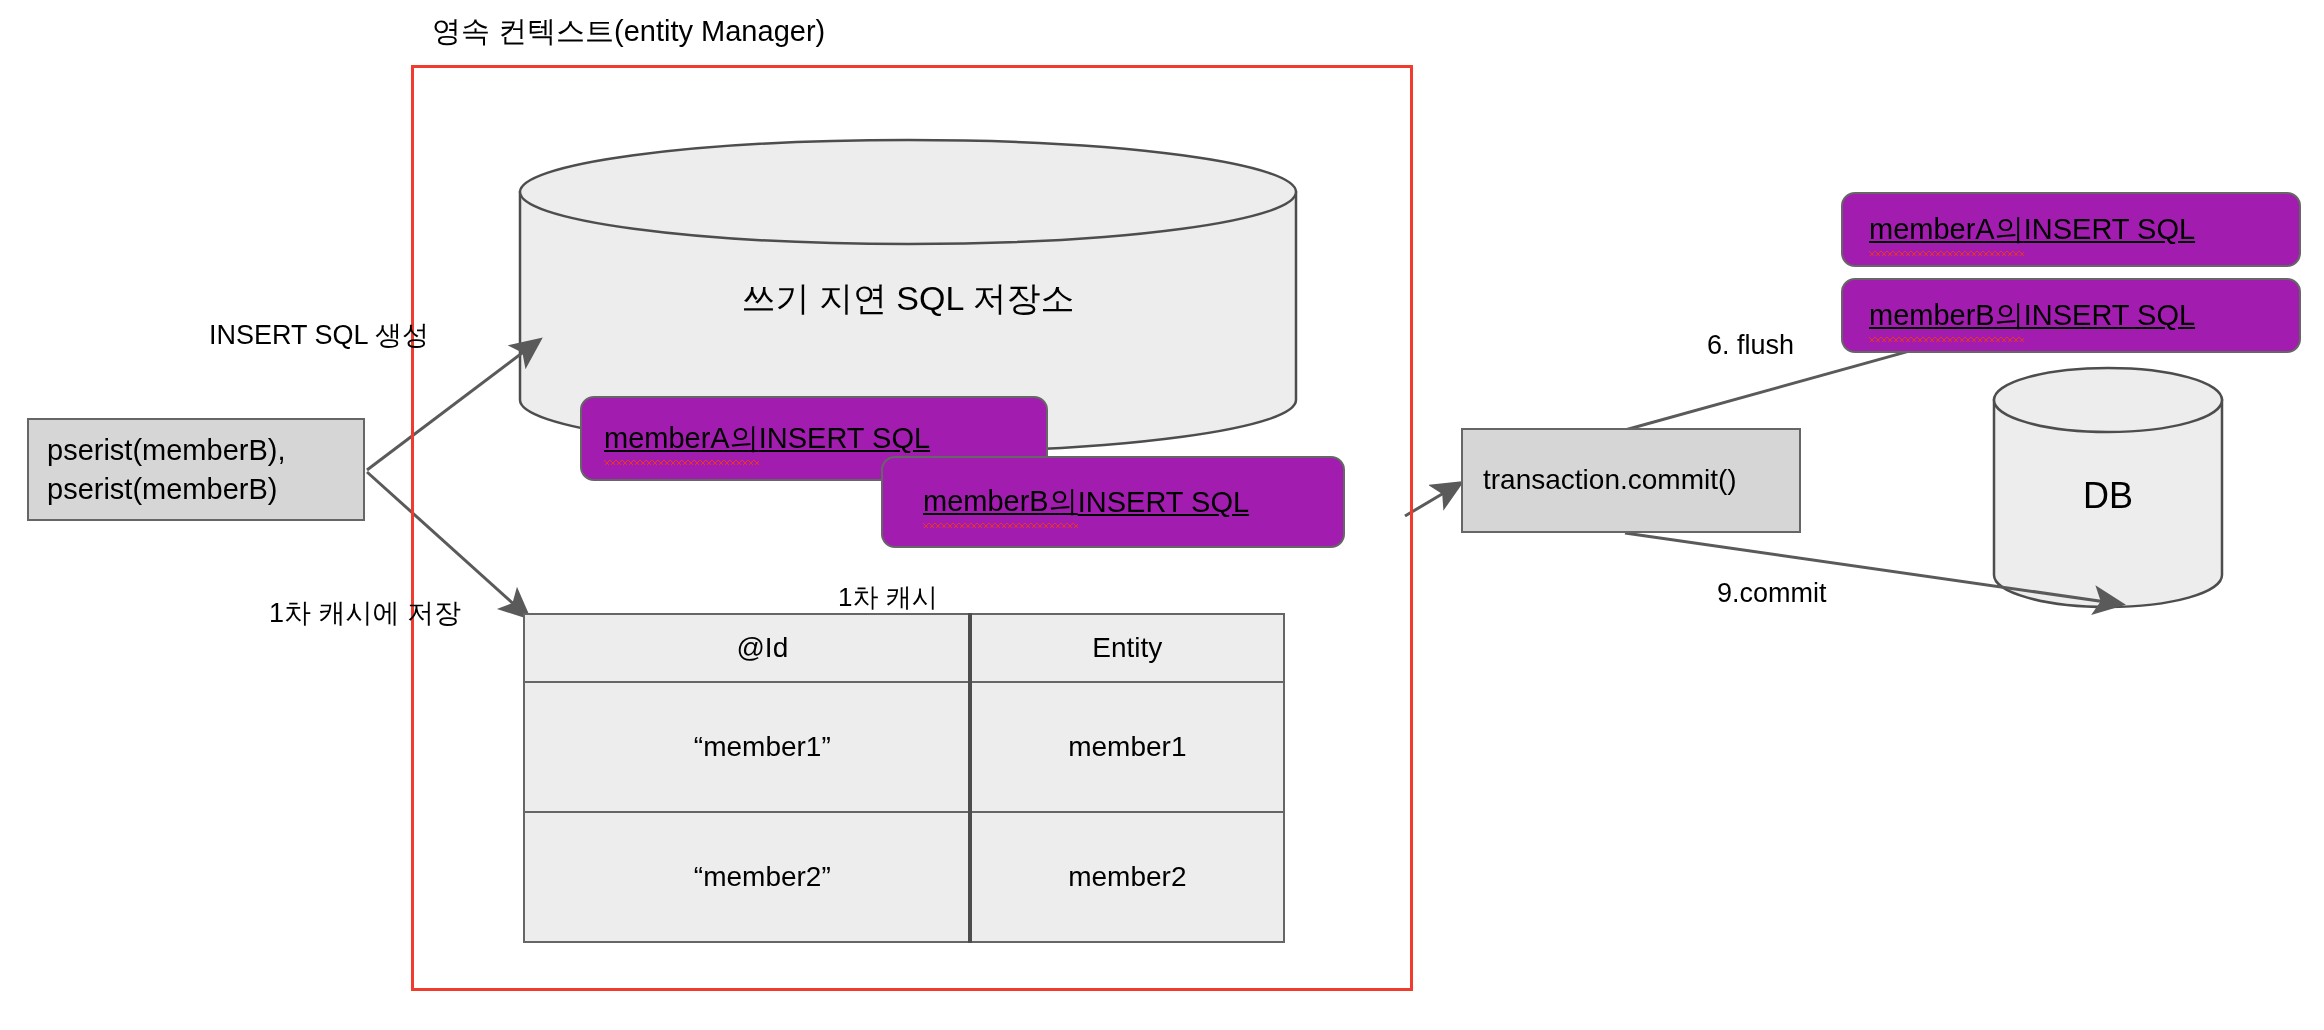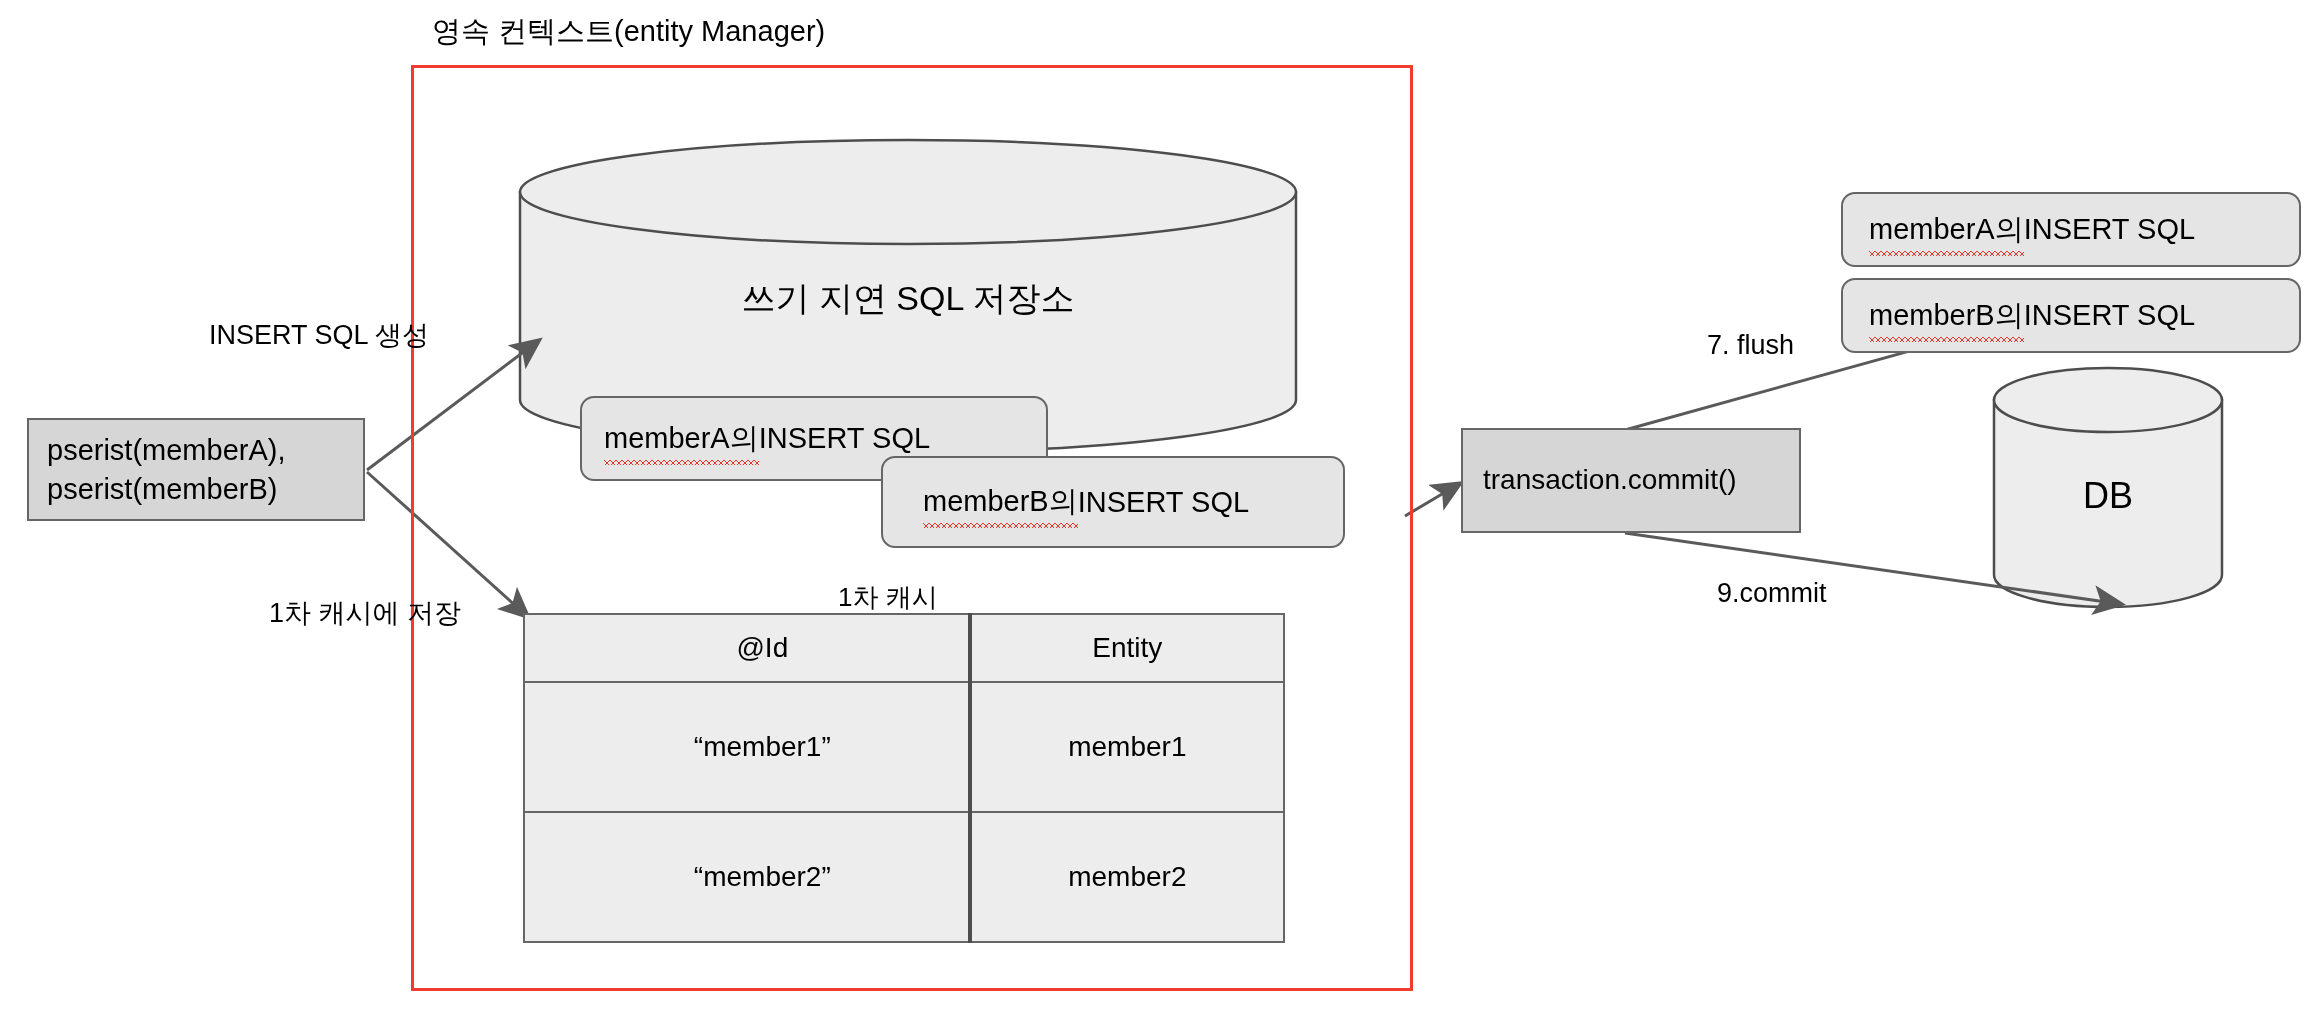--- a/index.html
+++ b/index.html
@@ -55,28 +55,29 @@
   .persist-box .l2 { display:block; }
   .commit-box {
     left: 1461px; top: 428px;
     width: 340px; height: 105px;
     padding-left: 20px;
     font-size: 28px;
   }
 
   
   .sql-box {
-    background: #e5e5e5;
+    background: #a21caf;
     border: 2.5px solid #666666;
     border-radius: 14px;
     box-sizing: border-box;
     display: flex;
     align-items: center;
     font-size: 29px;
     white-space: nowrap;
+    text-decoration: underline;
   }
   .sql-a-store { left: 580px; top: 396px; width: 468px; height: 85px; padding-left: 22px; }
   .sql-b-store { left: 881px; top: 456px; width: 464px; height: 92px; padding-left: 40px; }
   .sql-a-flush { left: 1841px; top: 192px; width: 460px; height: 75px; padding-left: 26px; }
   .sql-b-flush { left: 1841px; top: 278px; width: 460px; height: 75px; padding-left: 26px; }
 
   
   .sq {
     position: relative;
     display: inline-block;
@@ -164,28 +165,28 @@
     <text class="cyl-label" x="908" y="310" text-anchor="middle" font-size="34">쓰기 지연 SQL 저장소</text>
     <text class="cyl-label" x="2108" y="508" text-anchor="middle" font-size="36">DB</text>
   </svg>
 
   <div class="abs pc-title">영속 컨텍스트(entity Manager)</div>
 
   <div class="abs pc-box"></div>
 
   <div class="abs grey-rect persist-box">
     <div>
-      <span>pserist(memberA),</span>
+      <span>pserist(memberB),</span>
       <span class="l2">pserist(memberB)</span>
     </div>
   </div>
 
   <div class="abs lbl lbl-insert">INSERT SQL 생성</div>
   <div class="abs lbl lbl-cache">1차 캐시에 저장</div>
-  <div class="abs lbl lbl-flush">7. flush</div>
+  <div class="abs lbl lbl-flush">6. flush</div>
   <div class="abs lbl lbl-commit2">9.commit</div>
 
   <div class="abs sql-box sql-a-store">
     <span class="sq">memberA의</span>
       <span> INSERT SQL</span>
   </div>
   <div class="abs sql-box sql-b-store">
     <span class="sq">memberB의</span>
       <span> INSERT SQL</span>
   </div>

